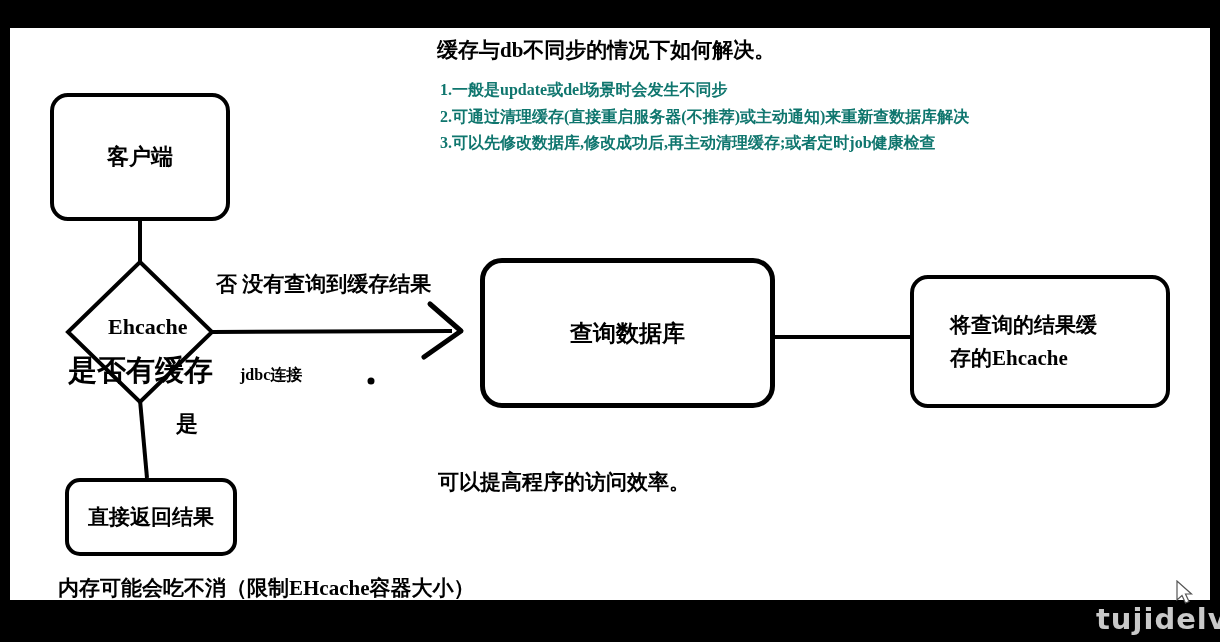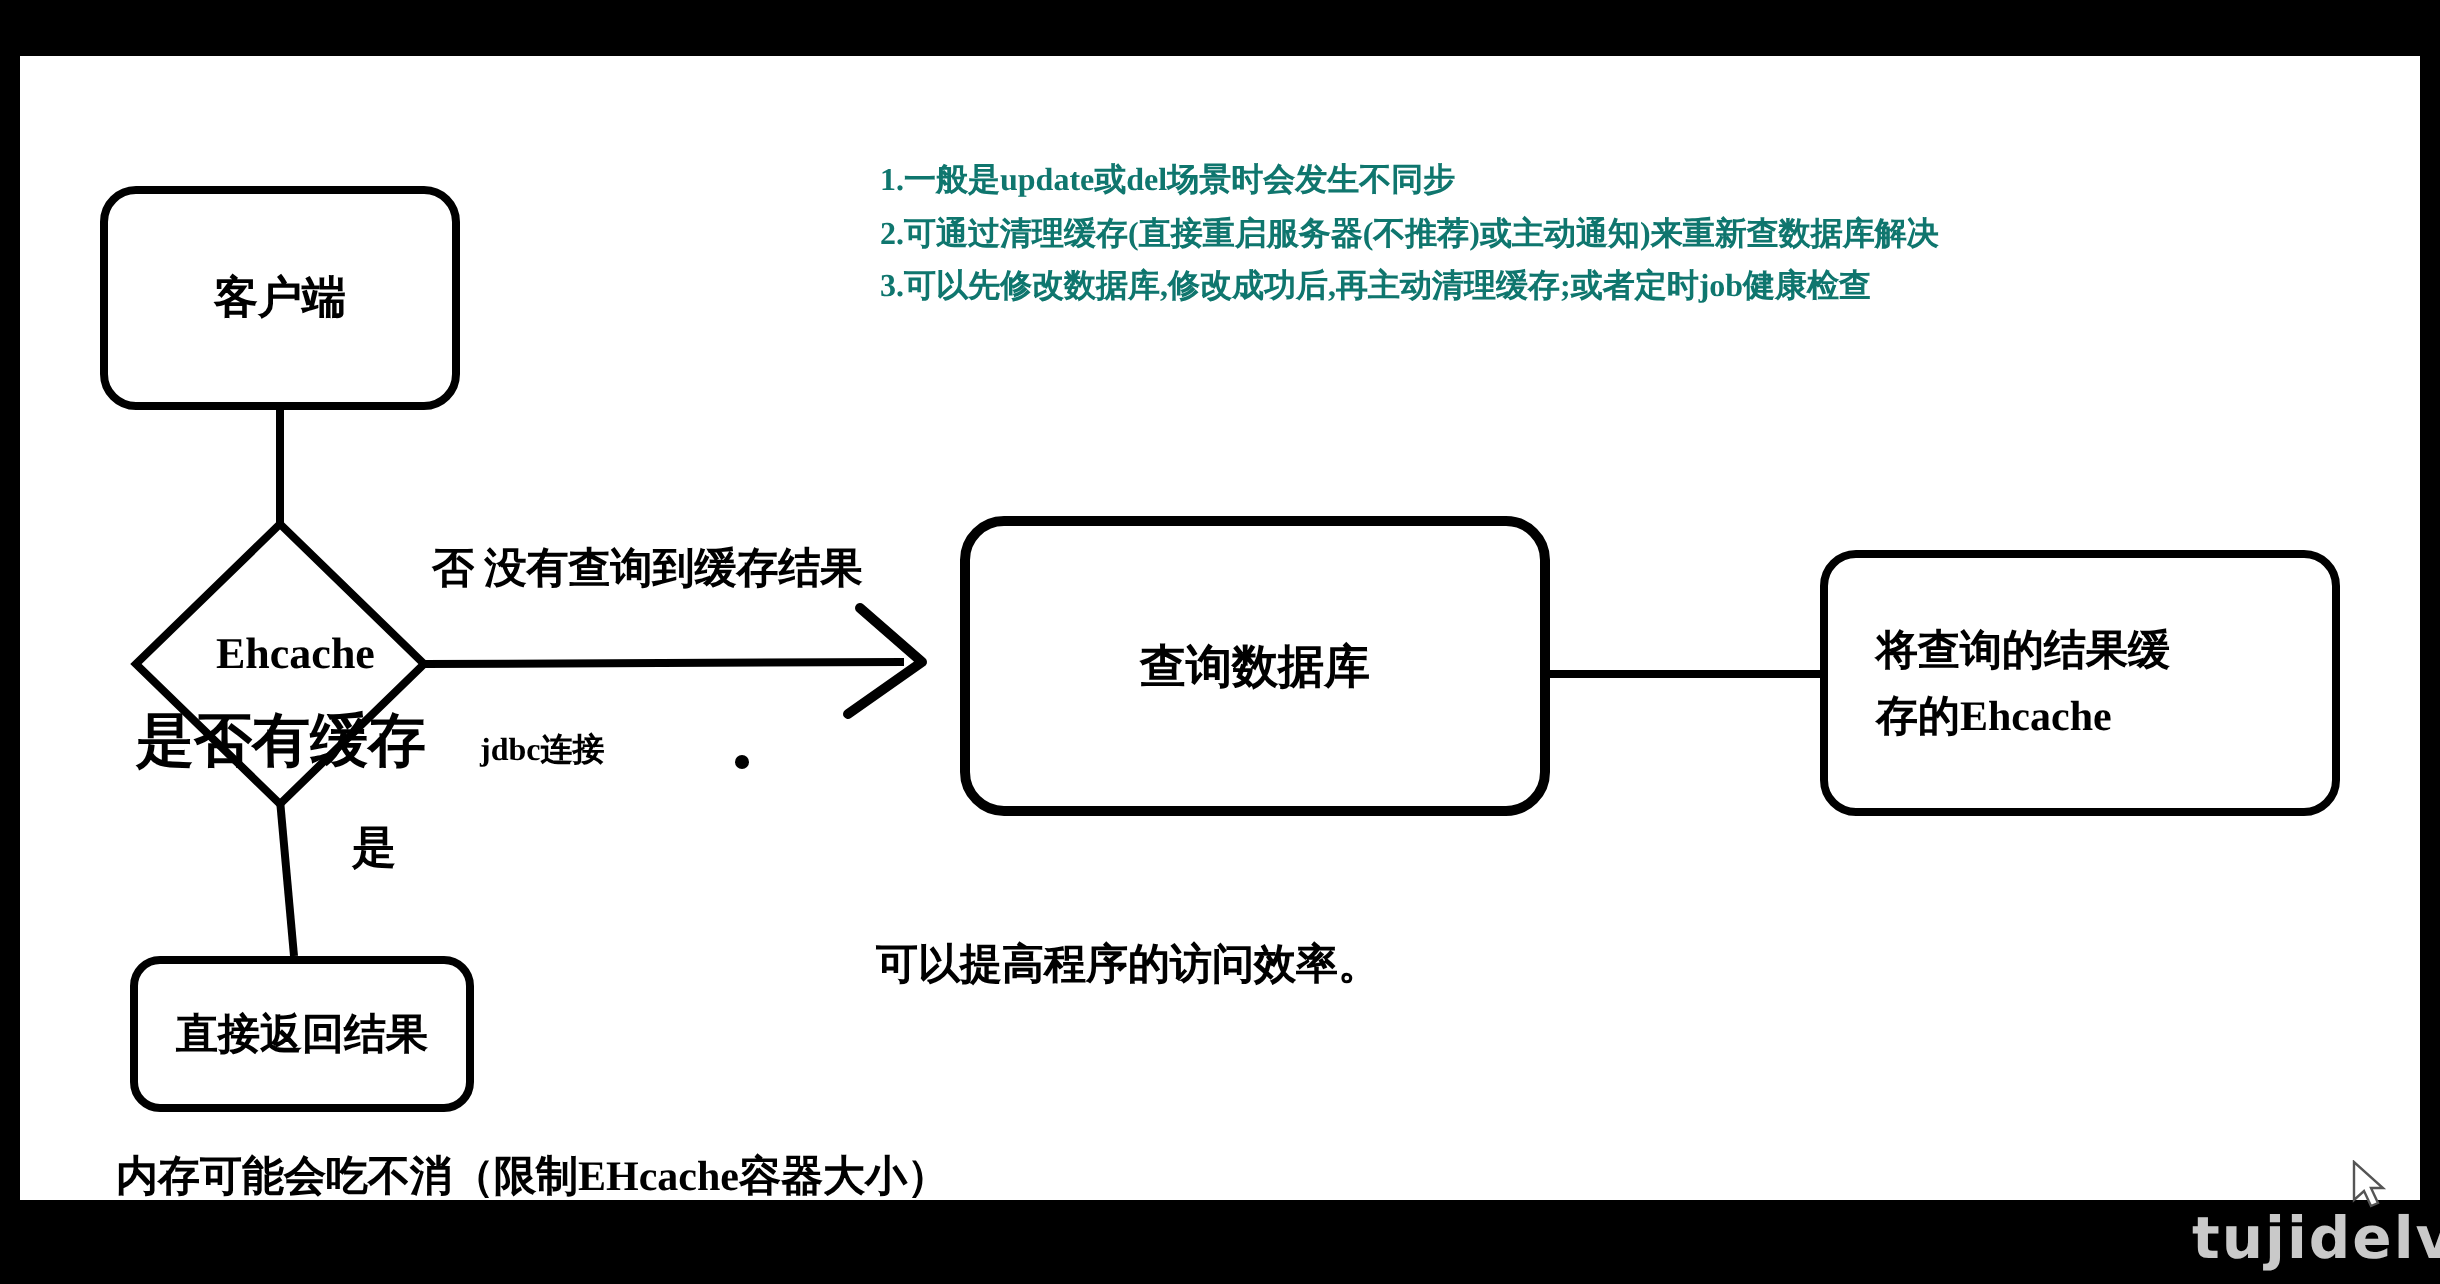--- a/index.html
+++ b/index.html
@@ -13,25 +13,25 @@
   .canvas {
     position:absolute; left:10px; top:28px; width:1200px; height:572px;
     background:#ffffff;
   }
   .connector-layer { position:absolute; left:0; top:0; width:1220px; height:642px; pointer-events:none; }
   .node {
     position:absolute; border:4px solid #000; border-radius:18px;
     display:flex; align-items:center; justify-content:center;
     font-weight:bold; background:#fff;
   }
-  .node-client   { left:50px;  top:93px;  width:180px; height:112px; font-size:22px; }
+  .node-client   { left:50px;  top:93px;  width:180px; height:128px; font-size:22px; }
   .node-querydb  { left:480px; top:258px; width:295px; height:150px; font-size:23px; border-width:5px; border-radius:22px;align-items:center; }
   .node-cache    { left:910px; top:275px; width:260px; height:133px; font-size:21px;
                    flex-direction:column; align-items:flex-start; justify-content:center;
-                   padding-left:24px; line-height:1.55; }
+                   padding-left:36px; line-height:1.55; }
   .node-return   { left:65px;  top:478px; width:172px; height:78px;  font-size:21px; border-radius:15px; }
   .txt { position:absolute; font-weight:bold; white-space:nowrap; }
   .decision-l1 { left:108px; top:314px; font-size:22px; }
   .decision-l2 { left:68px;  top:351px; font-size:29px; }
   .edge-no    { left:216px; top:270px; font-size:21px; }
   .edge-jdbc  { left:240px; top:365px; font-size:16px; }
   .edge-yes   { left:176px; top:409px; font-size:22px; }
   .title      { left:437px; top:36px;  font-size:21px; }
   .note       { position:absolute; left:440px; font-weight:bold; font-size:16px; white-space:nowrap; color:#0f766e; }
   .note-1 { top:80px; }
@@ -62,20 +62,21 @@
     <line x1="212" y1="332" x2="452" y2="331" stroke="#000" stroke-width="4"></line>
     <polyline points="430,304 461,331 424,357" fill="none" stroke="#000" stroke-width="5" stroke-linecap="round" stroke-linejoin="round"></polyline>
 
     <circle cx="371" cy="381" r="3.5" fill="#000"></circle>
 
     <line x1="775" y1="337" x2="910" y2="337" stroke="#000" stroke-width="4"></line>
 
     <line x1="140" y1="400" x2="147" y2="478" stroke="#000" stroke-width="4"></line>
   </svg>
 
+  <div class="txt title">缓存与db不同步的情况下如何解决。</div>
   <div class="note note-1">1.一般是update或del场景时会发生不同步</div>
   <div class="note note-2">2.可通过清理缓存(直接重启服务器(不推荐)或主动通知)来重新查数据库解决</div>
   <div class="note note-3">3.可以先修改数据库,修改成功后,再主动清理缓存;或者定时job健康检查</div>
 
   <div class="node node-client">
     <span>客户端</span>
   </div>
 
   <div class="txt decision-l1">Ehcache</div>
   <div class="txt decision-l2">是否有缓存</div>

